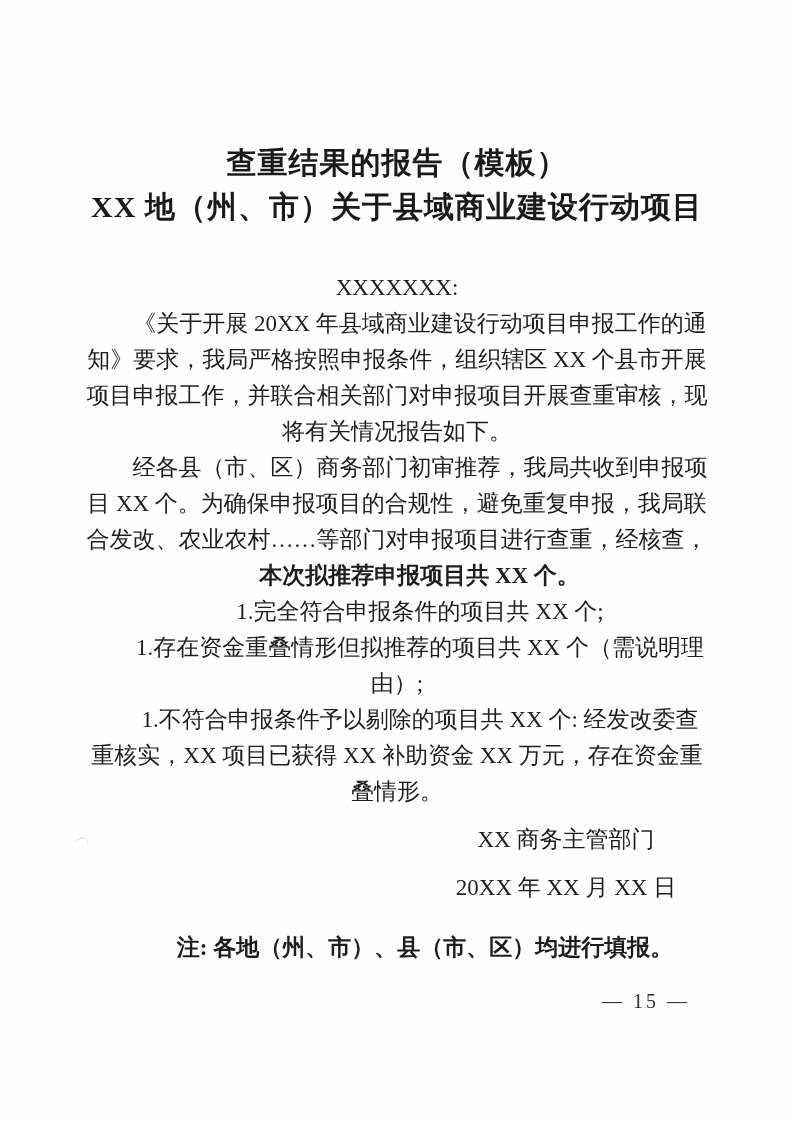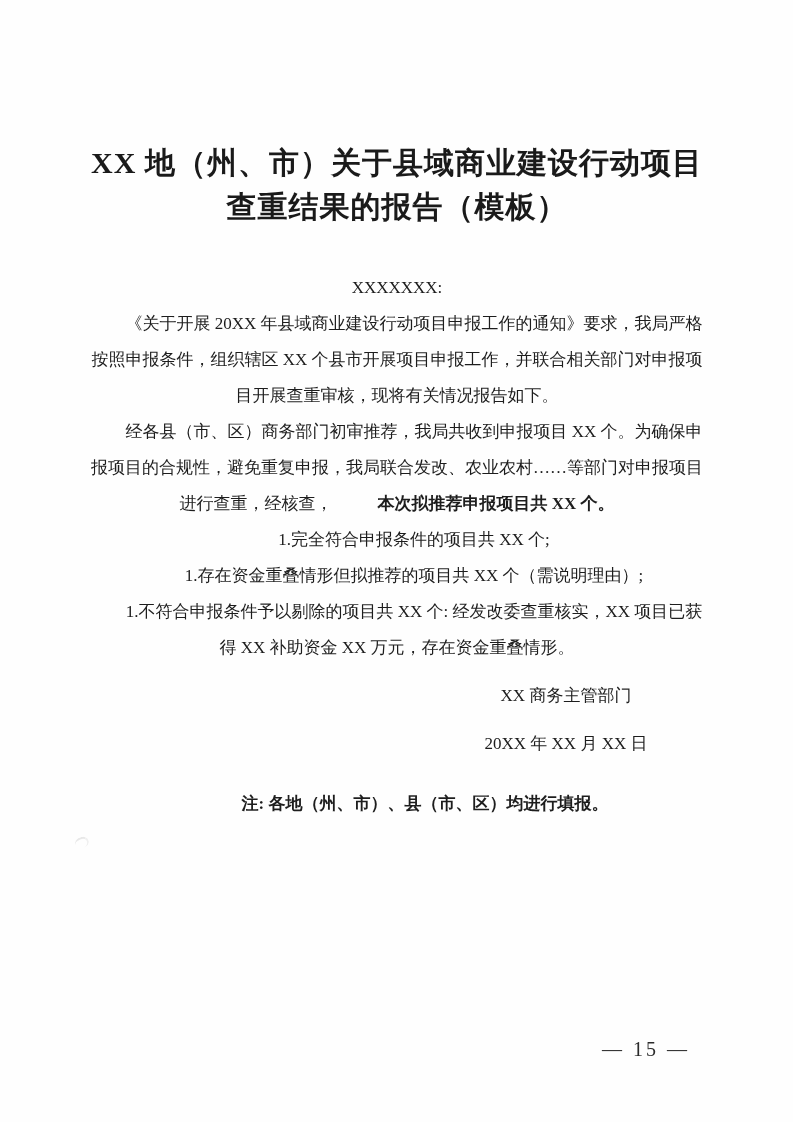--- a/index.html
+++ b/index.html
@@ -27,21 +27,21 @@
     margin-top: 141px;
     text-align: center;
     font-size: 30px;
     font-weight: 700;
     line-height: 44px;
     color: #1a1a1a;
     letter-spacing: 1px;
   }
   .doc-body {
     margin-top: 41px;
-    font-size: 17px;
+    font-size: 23px;
     line-height: 36px;
     text-align: justify;
   }
   .doc-body p {
     margin: 0;
     text-align: center;
   }
   p.indent {
     text-indent: 2em;
   }
@@ -61,21 +61,21 @@
     text-align: center;
   }
   .note-line {
     margin-top: 24px !important;
     font-weight: 700;
     text-indent: 56px;
     text-align: left;
   }
   .page-number {
     position: absolute;
-    top: 1038px;
+    top: 990px;
     right: 103px;
     font-size: 20px;
     letter-spacing: 3px;
     color: #2a2a2a;
     white-space: pre;
   }
   .scan-speck {
     position: absolute;
     left: 75px;
     top: 837px;
@@ -89,22 +89,22 @@
   }
 </style>
 </head>
 <body>
 
 <div class="sheet">
 
   <div class="content">
 
     <div class="doc-title">
+      <div>查重结果的报告（模板）</div>
       <div>XX 地（州、市）关于县域商业建设行动项目</div>
-      <div>查重结果的报告（模板）</div>
     </div>
 
     <div class="doc-body">
 
       <p>XXXXXXX:</p>
 
       <p class="indent">《关于开展 20XX 年县域商业建设行动项目申报工作的通知》要求，我局严格按照申报条件，组织辖区 XX 个县市开展项目申报工作，并联合相关部门对申报项目开展查重审核，现将有关情况报告如下。</p>
 
       <p class="indent"><span>经各县（市、区）商务部门初审推荐，我局共收到申报项目 XX 个。为确保申报项目的合规性，避免重复申报，我局联合发改、农业农村……等部门对申报项目进行查重，经核查，</span><span class="bold-inline">本次拟推荐申报项目共 XX 个。</span></p>
 

